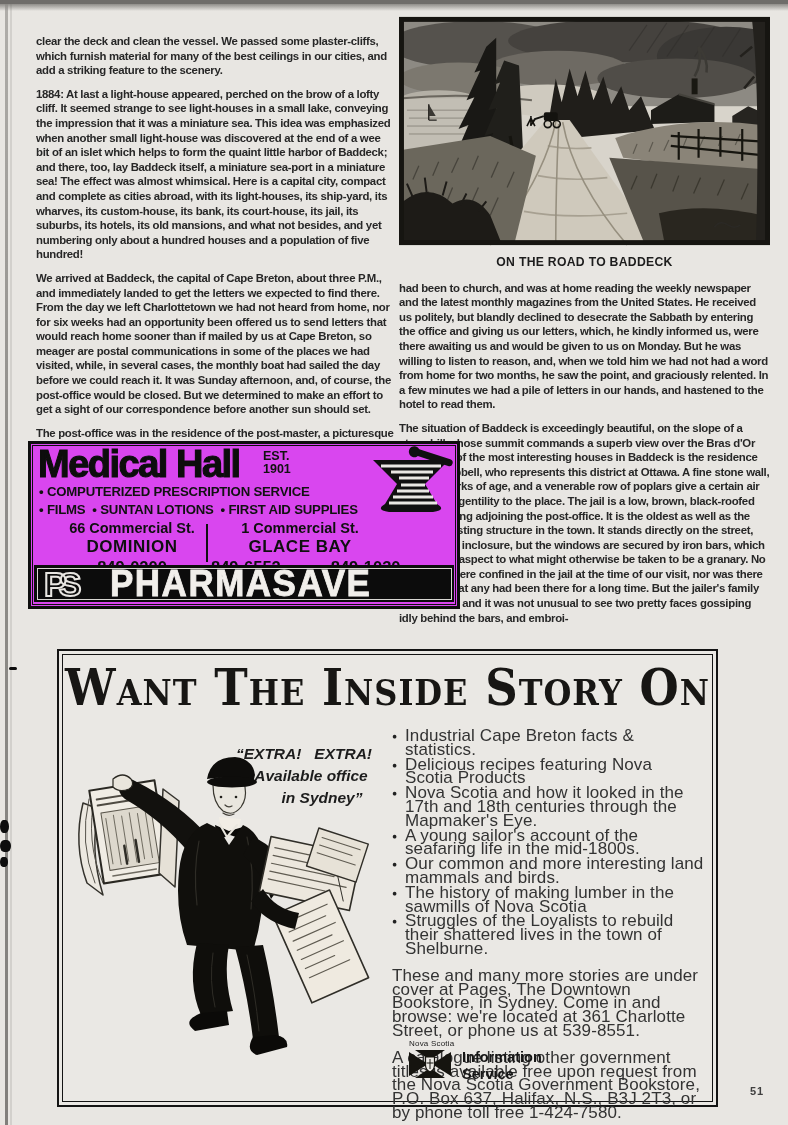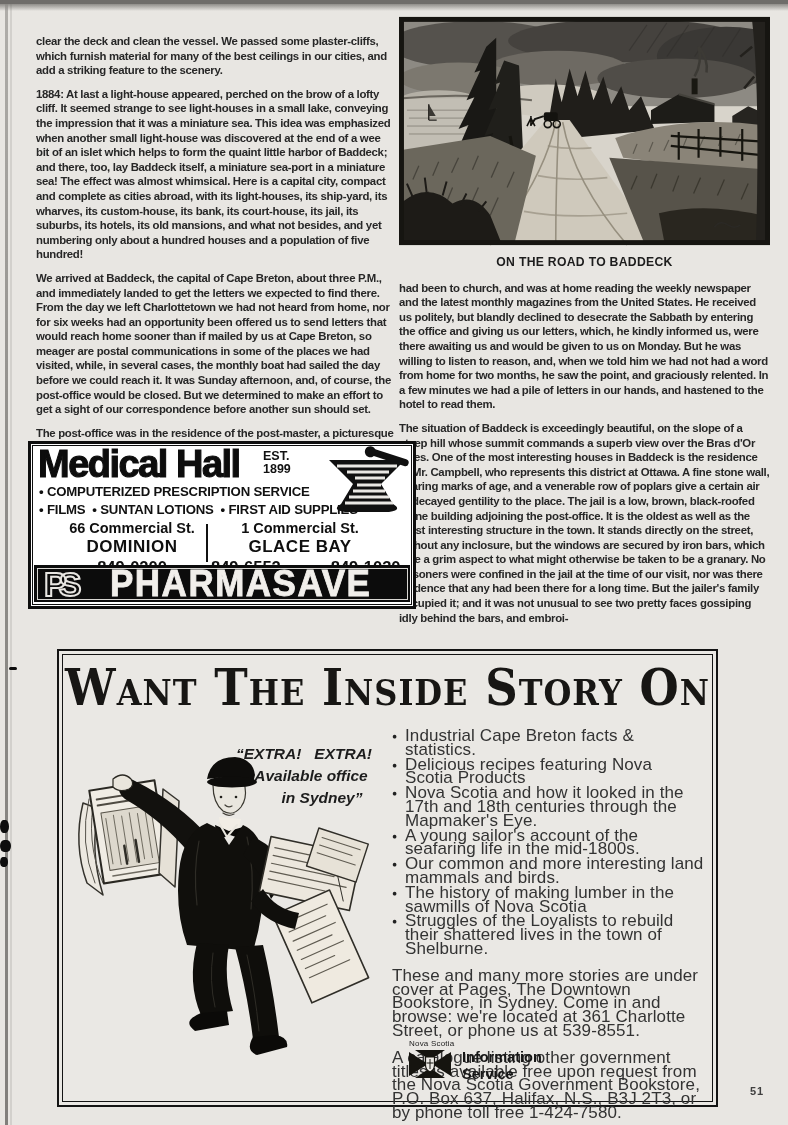--- a/index.html
+++ b/index.html
@@ -18,22 +18,22 @@
   .blob.b4{left:9px;top:663px;width:8px;height:3px;border-radius:2px;}
   
   .article{color:#272727;font-weight:700;font-size:11.4px;line-height:14.6px;letter-spacing:-.3px;}
   .col-left{position:absolute;left:36px;top:30px;width:360px;}
   .col-right{position:absolute;left:399px;top:12px;width:371px;}
   .article p{margin:0 0 9px 0;}
   .illus{display:block;width:371px;height:230px;}
   .caption{text-align:center;font-weight:700;font-size:12.2px;letter-spacing:.3px;
            color:#1d1d1d;margin:9px 0 11px;}
   
-  .mh-ad{position:absolute;left:28px;top:437px;width:388px;height:168px;box-sizing:border-box;
-         border:3.5px solid #0e0e0e;background:#ffffff;}
+  .mh-ad{position:absolute;left:28px;top:437px;width:432px;height:168px;box-sizing:border-box;
+         border:3.5px solid #0e0e0e;background:#d946ef;}
   .mh-ad .inner-line{position:absolute;inset:1px;border:1px solid #0e0e0e;pointer-events:none;}
   .mh-name{position:absolute;left:7px;top:0;font-size:38px;font-weight:700;letter-spacing:-1.5px;
            color:#0d0d0d;-webkit-text-stroke:1.1px #0d0d0d;line-height:40px;}
   .mh-est{position:absolute;left:232px;top:6px;font-size:12.5px;font-weight:700;line-height:13px;color:#111;}
   .mortar{position:absolute;right:2px;top:0;}
   .mh-s{position:absolute;left:8px;font-size:13.2px;font-weight:700;letter-spacing:-.2px;
         color:#111;white-space:pre-wrap;}
   .mh-s.s1{top:40px;} .mh-s.s2{top:58px;}
   .mh-loc{position:absolute;text-align:center;color:#0f0f0f;top:76px;}
   .mh-loc.loc1{left:17px;width:168px;} .mh-loc.loc2{left:180px;width:178px;}
@@ -152,21 +152,21 @@
     <div class="caption">ON THE ROAD TO BADDECK</div>
     <p>had been to church, and was at home reading the weekly newspaper and the latest monthly magazines from the United States. He received us politely, but blandly declined to desecrate the Sabbath by entering the office and giving us our letters, which, he kindly informed us, were there awaiting us and would be given to us on Monday. But he was willing to listen to reason, and, when we told him we had not had a word from home for two months, he saw the point, and graciously relented. In a few minutes we had a pile of letters in our hands, and hastened to the hotel to read them.</p>
     <p>The situation of Baddeck is exceedingly beautiful, on the slope of a steep hill whose summit commands a superb view over the Bras d'Or lakes. One of the most interesting houses in Baddeck is the residence of Mr. Campbell, who represents this district at Ottawa. A fine stone wall, bearing marks of age, and a venerable row of poplars give a certain air of decayed gentility to the place. The jail is a low, brown, black-roofed stone building adjoining the post-office. It is the oldest as well as the most interesting structure in the town. It stands directly on the street, without any inclosure, but the windows are secured by iron bars, which give a grim aspect to what might otherwise be taken to be a granary. No prisoners were confined in the jail at the time of our visit, nor was there evidence that any had been there for a long time. But the jailer's family occupied it; and it was not unusual to see two pretty faces gossiping idly behind the bars, and embroi-</p>
   </div>
 
   <div class="mh-ad">
     <div class="inner-line"></div>
     <div class="mh-name">Medical Hall</div>
     <div class="mh-est">
       <div>EST.</div>
-      <div>1899</div>
+      <div>1901</div>
     </div>
     <svg class="mortar" width="88" height="76" viewBox="0 0 88 76" xmlns="http://www.w3.org/2000/svg">
       <g transform="rotate(18 60 14)">
         <rect x="44" y="8" width="42" height="7" rx="3.5" fill="#101010"></rect>
         <circle cx="46" cy="12" r="5.5" fill="#101010"></circle>
       </g>
       <path d="M6 16 L82 16 L58 40 L70 60 Q80 66 66 68 L22 68 Q8 66 18 60 L30 40 Z" fill="#101010"></path>
       <g stroke="#e9e7e3" stroke-width="3">
         <path d="M14 22 h60 M24 28 h42 M32 34 h30 M34 41 h24 M30 47 h32 M26 53 h40 M22 59 h48"></path>
       </g>

